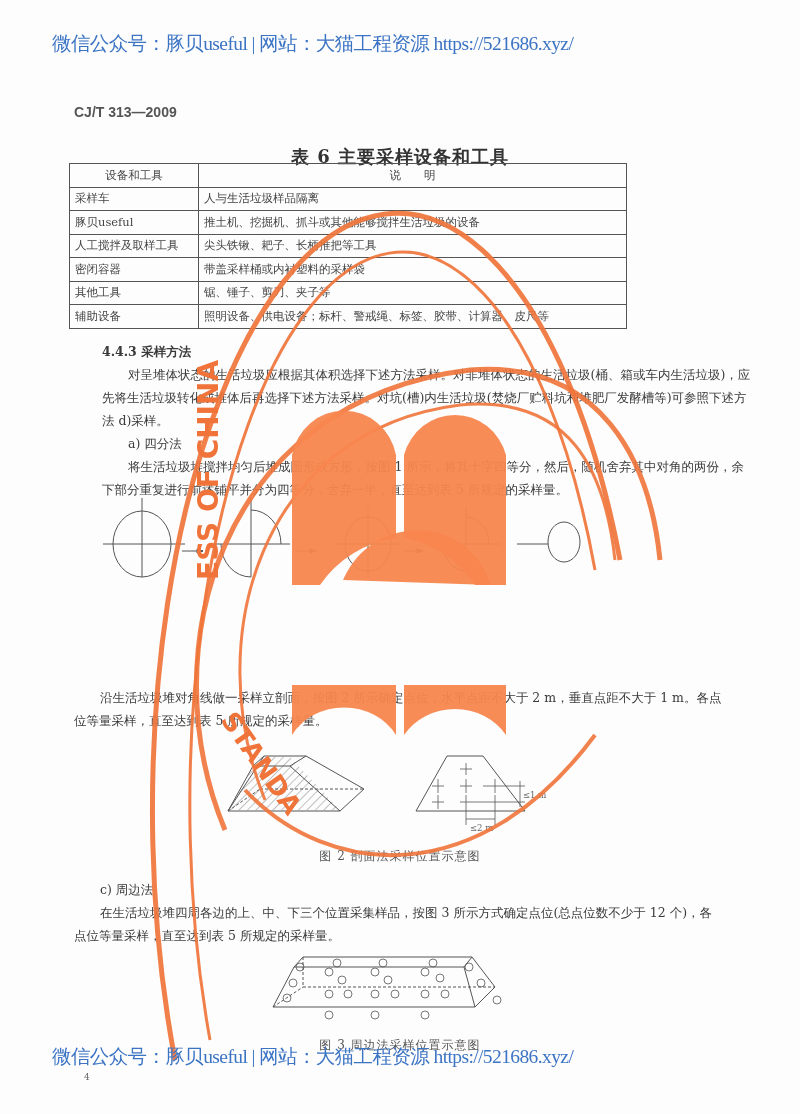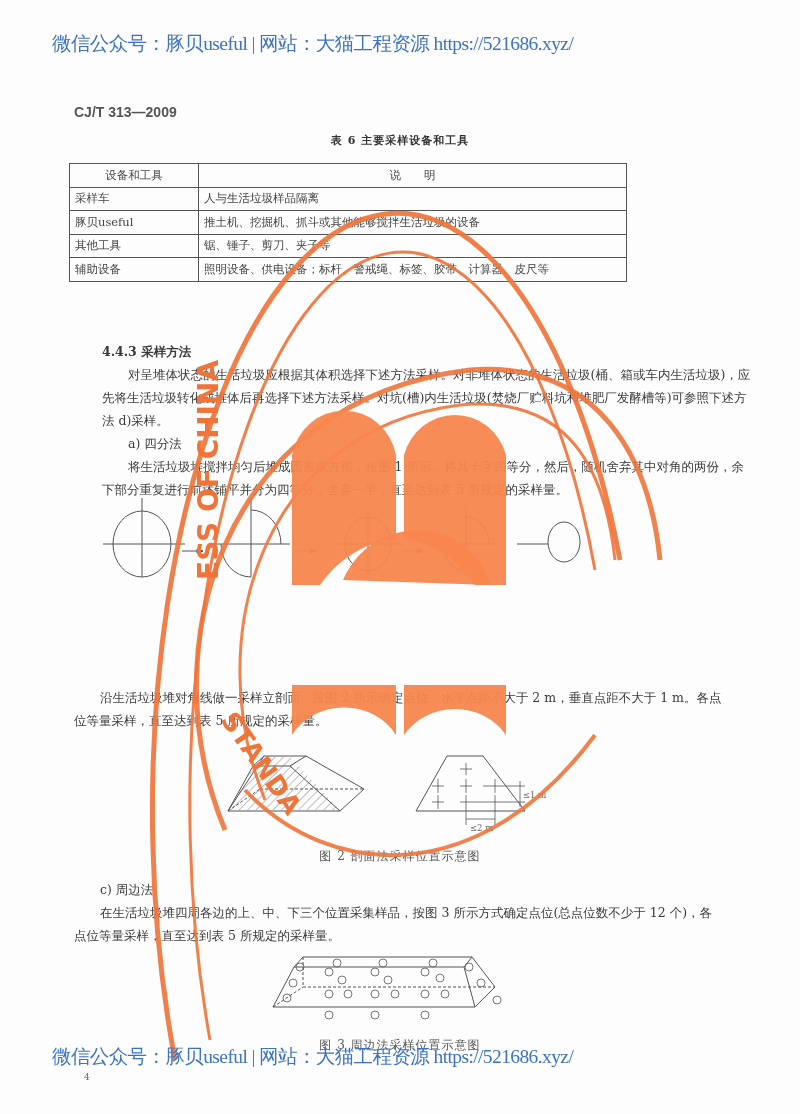--- a/index.html
+++ b/index.html
@@ -4,21 +4,21 @@
 <style>
   html, body { margin:0; padding:0; }
   body { width:800px; height:1114px; background:#fdfdfd; position:relative; overflow:hidden;
          font-family:"DejaVu Serif", serif; color:#3a3a3a; }
   .banner { position:absolute; left:52px; width:700px; font-size:19.5px; color:#3c74c4;
             font-family:Liberation Serif, serif; white-space:nowrap; letter-spacing:-0.6px; z-index:5; }
   .banner.top { top:30px; }
   .banner.bottom { top:1043px; }
   .std-code { position:absolute; left:74px; top:104px; font-size:14px; font-weight:bold;
               font-family:"Liberation Sans", sans-serif; color:#555; }
-  .tbl-title { position:absolute; left:0; width:800px; top:133px; text-align:center; font-size:11px;
+  .tbl-title { position:absolute; left:0; width:800px; top:145px; text-align:center; font-size:18px;
                font-weight:bold; color:#333; letter-spacing:1px; }
   table.main { position:absolute; left:69px; top:163px; width:558px; border-collapse:collapse;
                font-size:11.5px; color:#444; }
   table.main td, table.main th { border:1px solid #555; height:22.5px; padding:0 5px; font-weight:normal; text-align:left; }
   table.main th { text-align:center; border-bottom:1.5px solid #555; }
   table.main td.c1 { width:118px; }
   .para { position:absolute; left:74px; width:650px; font-size:12.5px; line-height:23px; color:#3a3a3a; }
   .heading { font-weight:bold; }
   .indent { text-indent:26px; }
   .sub { padding-left:26px; }
@@ -43,20 +43,28 @@
     <th class="c1">设备和工具</th>
     <th>说　　明</th>
   </tr>
   <tr>
     <td class="c1">采样车</td>
     <td>人与生活垃圾样品隔离</td>
   </tr>
   <tr>
     <td class="c1">豚贝useful</td>
     <td>推土机、挖掘机、抓斗或其他能够搅拌生活垃圾的设备</td>
+  </tr>
+  <tr>
+    <td class="c1">人工搅拌及取样工具</td>
+    <td>尖头铁锹、耙子、长柄推把等工具</td>
+  </tr>
+  <tr>
+    <td class="c1">密闭容器</td>
+    <td>带盖采样桶或内衬塑料的采样袋</td>
   </tr>
   <tr>
     <td class="c1">其他工具</td>
     <td>锯、锤子、剪刀、夹子等</td>
   </tr>
   <tr>
     <td class="c1">辅助设备</td>
     <td>照明设备、供电设备；标杆、警戒绳、标签、胶带、计算器、皮尺等</td>
   </tr>
 </tbody>

